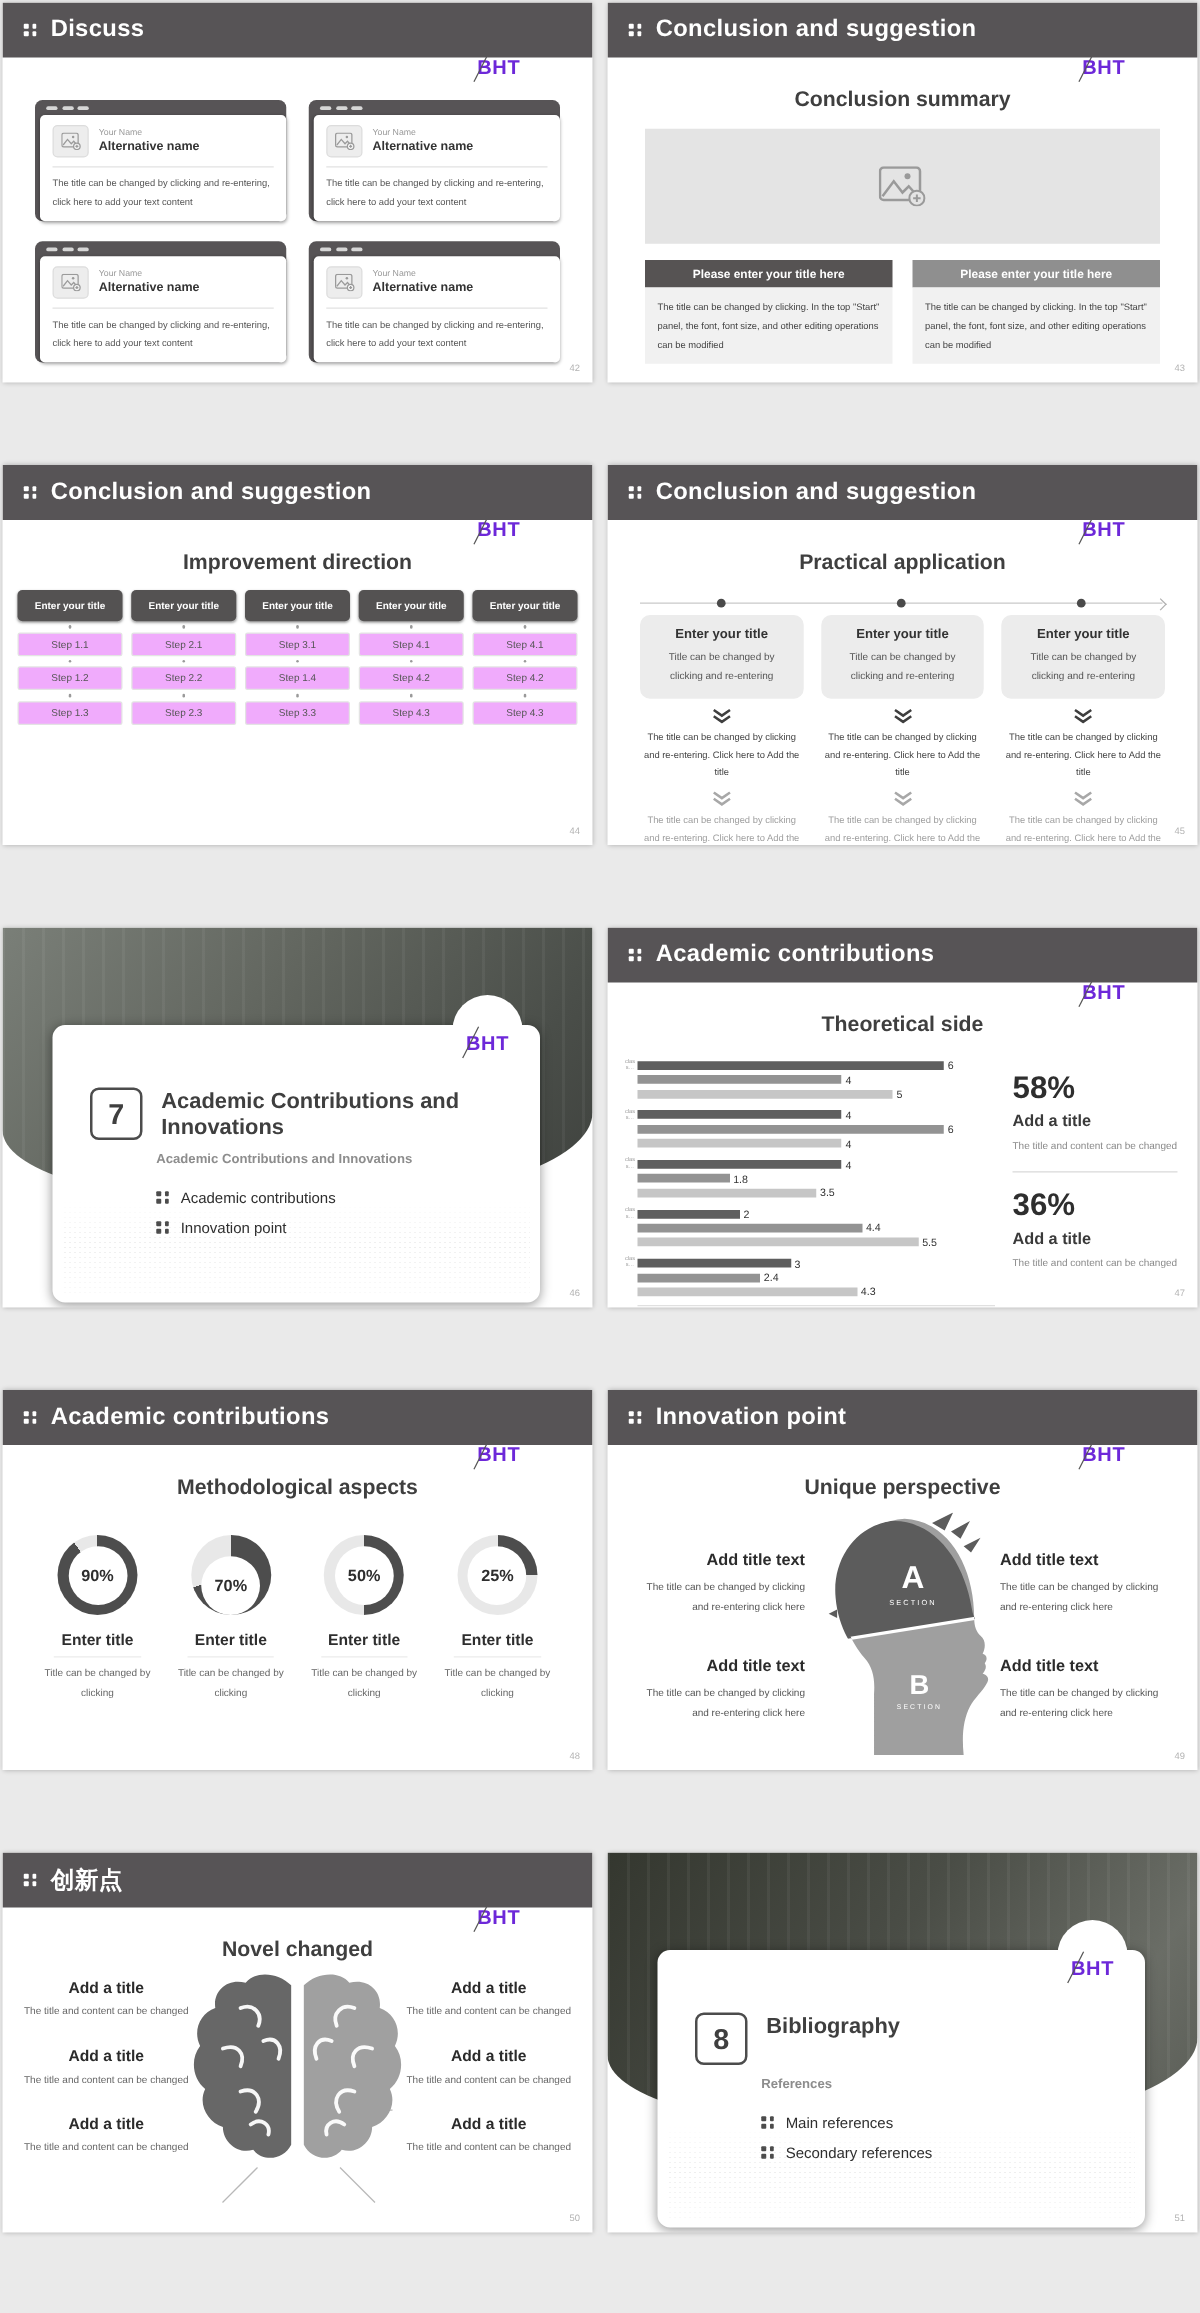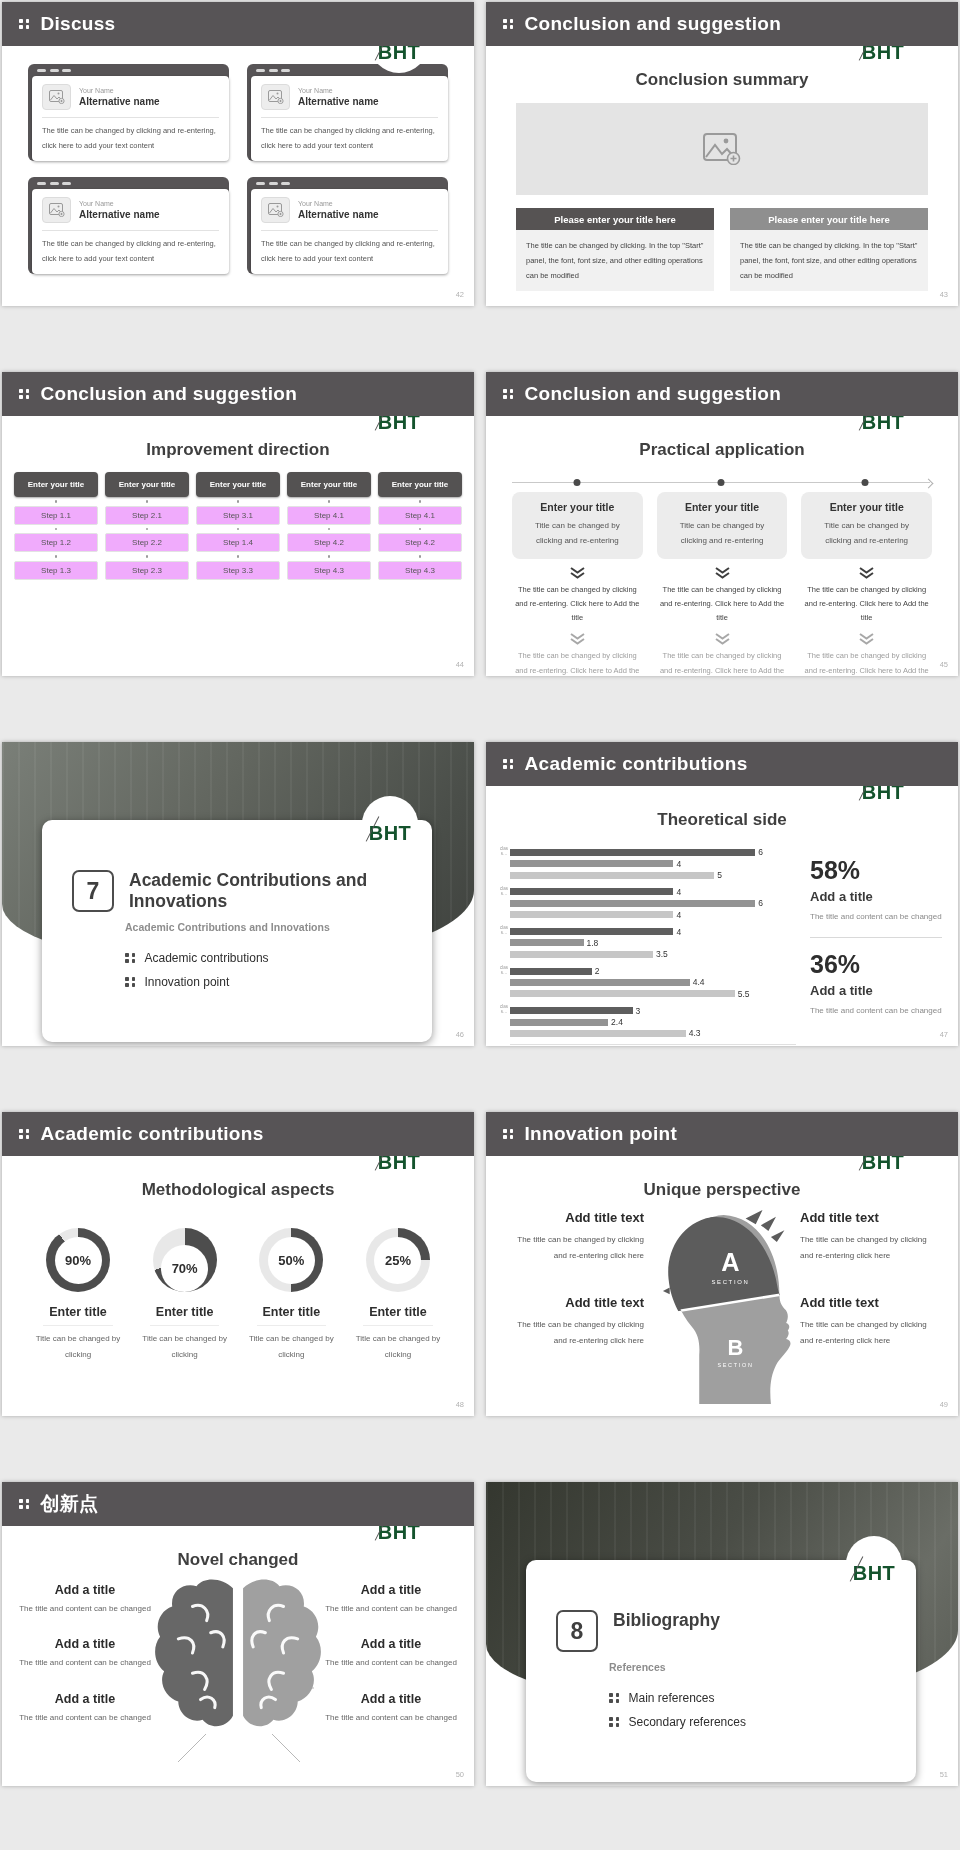--- a/index.html
+++ b/index.html
@@ -7,27 +7,27 @@
   .slide{position:absolute;width:472px;height:304px;background:#fff;box-shadow:0 0 4px rgba(0,0,0,.28);overflow:hidden;}
   .c0{left:2px}.c1{left:486px}
   .r0{top:2px}.r1{top:372px}.r2{top:742px}.r3{top:1112px}.r4{top:1482px}
 
   .hdr{height:44px;background:#575456;display:flex;align-items:center;gap:11px;padding:0 17px;color:#fff;position:relative;z-index:3;}
   .hdr .t{font-size:19px;font-weight:bold;letter-spacing:.3px}
   .qdots{display:grid;grid-template-columns:4px 4px;grid-gap:2.5px;gap:2.5px}
   .qdots i{width:3.6px;height:3.6px;background:#fff;border-radius:.8px;display:block}
   .qdots.dk i{background:#4c4c4c}
   .badge{position:absolute;top:13px;right:46px;width:58px;height:58px;border-radius:50%;background:#fff;z-index:2;display:flex;align-items:flex-end;justify-content:center;padding-bottom:9px;box-sizing:border-box}
-  .bt{font-size:20px;font-weight:bold;color:#14532d;letter-spacing:.5px;position:relative}
+  .bt{font-size:16px;font-weight:bold;color:#6d28d9;letter-spacing:.5px;position:relative}
   .bt::after{content:"";position:absolute;left:3px;top:-7px;width:1.4px;height:28px;background:#555;transform:rotate(27deg)}
   .pg{position:absolute;right:10px;bottom:7px;font-size:7.5px;color:#b2b2b2;z-index:4}
   .stitle{font-size:17px;font-weight:bold;color:#3f3f3f;text-align:center;margin-top:24px}
 
   
-  .cards{display:grid;grid-template-columns:1fr 1fr;gap:16px 18px;margin:18px 26px 0}
+  .cards{display:grid;grid-template-columns:1fr 1fr;gap:16px 18px;margin:34px 26px 0}
   .folder{background:#575456;border-radius:6px;padding:12px 0 0 0;position:relative}
   .fd{position:absolute;top:4.5px;left:9px;display:flex;gap:3.5px}
   .fd i{width:9px;height:3px;background:#d6d6d6;border-radius:1.5px;display:block}
   .fcard{background:#fff;border-radius:4px;box-shadow:0 1px 3px rgba(0,0,0,.38);padding:8px 10px;min-height:80px;box-sizing:border-box;margin:0 0 0 4px}
   .fhead{display:flex;gap:8px;align-items:center}
   .picbox{width:27px;height:24px;background:#ededed;border:1px solid #dcdcdc;border-radius:4px;display:flex;align-items:center;justify-content:center;flex:none}
   .fname{font-size:7px;color:#9a9a9a;margin-bottom:2px}
   .falt{font-size:10px;font-weight:bold;color:#333}
   .fdiv{border-top:1px solid #e2e2e2;margin:7px 0 5px}
   .fbody{font-size:7.5px;color:#555;line-height:2.0}
@@ -100,21 +100,21 @@
   
   .donut-row{display:flex;justify-content:space-between;margin:28px 28px 0}
   .dcol{width:96px;text-align:center}
   .donut{width:64px;height:64px;border-radius:50%;margin:0 auto;display:flex;align-items:center;justify-content:center}
   .dinner{width:47px;height:47px;border-radius:50%;background:#fff;display:flex;align-items:center;justify-content:center;font-size:13px;font-weight:bold;color:#2e2e2e}
   .dtitle{font-size:12.5px;font-weight:bold;color:#2e2e2e;margin-top:13px}
   .ddiv{width:72%;border-top:1px solid #ececec;margin:6px auto 5px}
   .dbody{font-size:8px;color:#666;line-height:1.95}
 
   
-  .s8-wrap{display:flex;margin:10px 18px 0;}
+  .s8-wrap{display:flex;margin:10px 18px 0;align-items:center}
   .s8-col{flex:1;display:flex;flex-direction:column;gap:30px}
   .s8-col.leftc{text-align:right}
   .bt8{font-size:13px;font-weight:bold;color:#2b2b2b;margin-bottom:7px}
   .bb8{font-size:8px;color:#555;line-height:2.05}
   .head-box{width:152px;flex:none;margin:0 2px}
 
   
   .s9-wrap{display:flex;margin:6px 16px 0;align-items:center;position:relative}
   .s9-col{flex:1;display:flex;flex-direction:column;gap:21px;text-align:center;z-index:1}
   .t9{font-size:12.5px;font-weight:bold;color:#2b2b2b;margin-bottom:4px}

